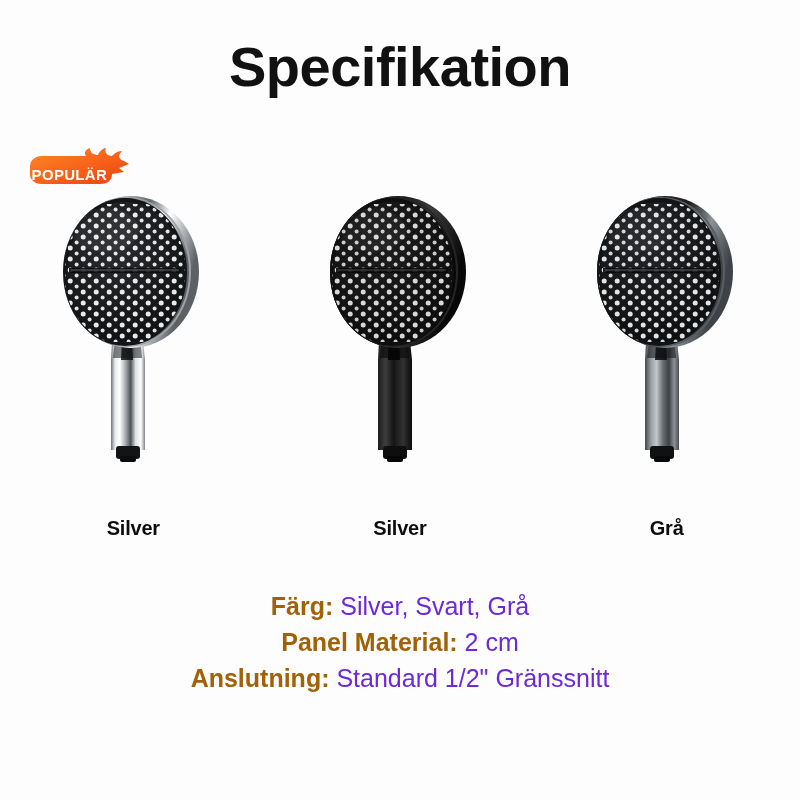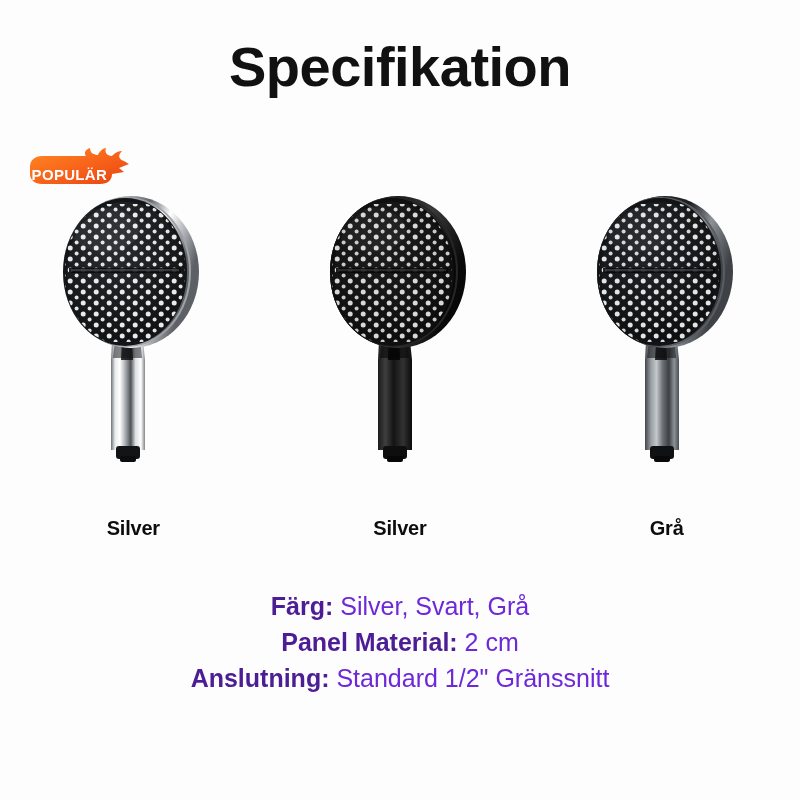--- a/index.html
+++ b/index.html
@@ -109,21 +109,21 @@
     text-align: center;
   }
   .spec-line {
     font-size: 25px;
     line-height: 36px;
     color: #5b5b5b;
     white-space: nowrap;
   }
   .spec-key {
     font-weight: 700;
-    color: #4c1d95;
+    color: #a16207;
   }
   .spec-val {
     font-weight: 400;
     color: #6d28d9;
   }
 </style>
 </head>
 <body>
 
 <div id="spec-page">

